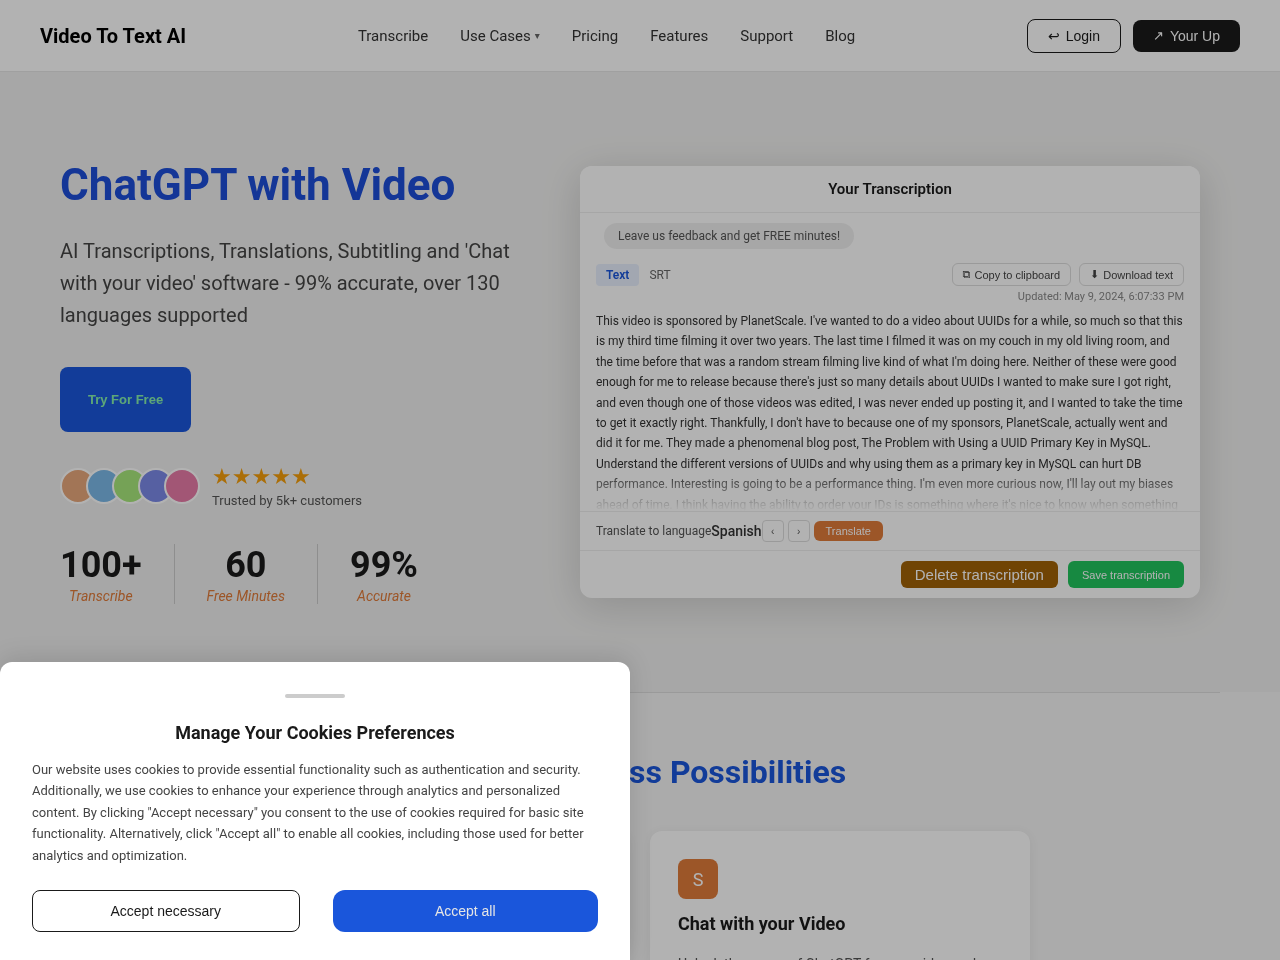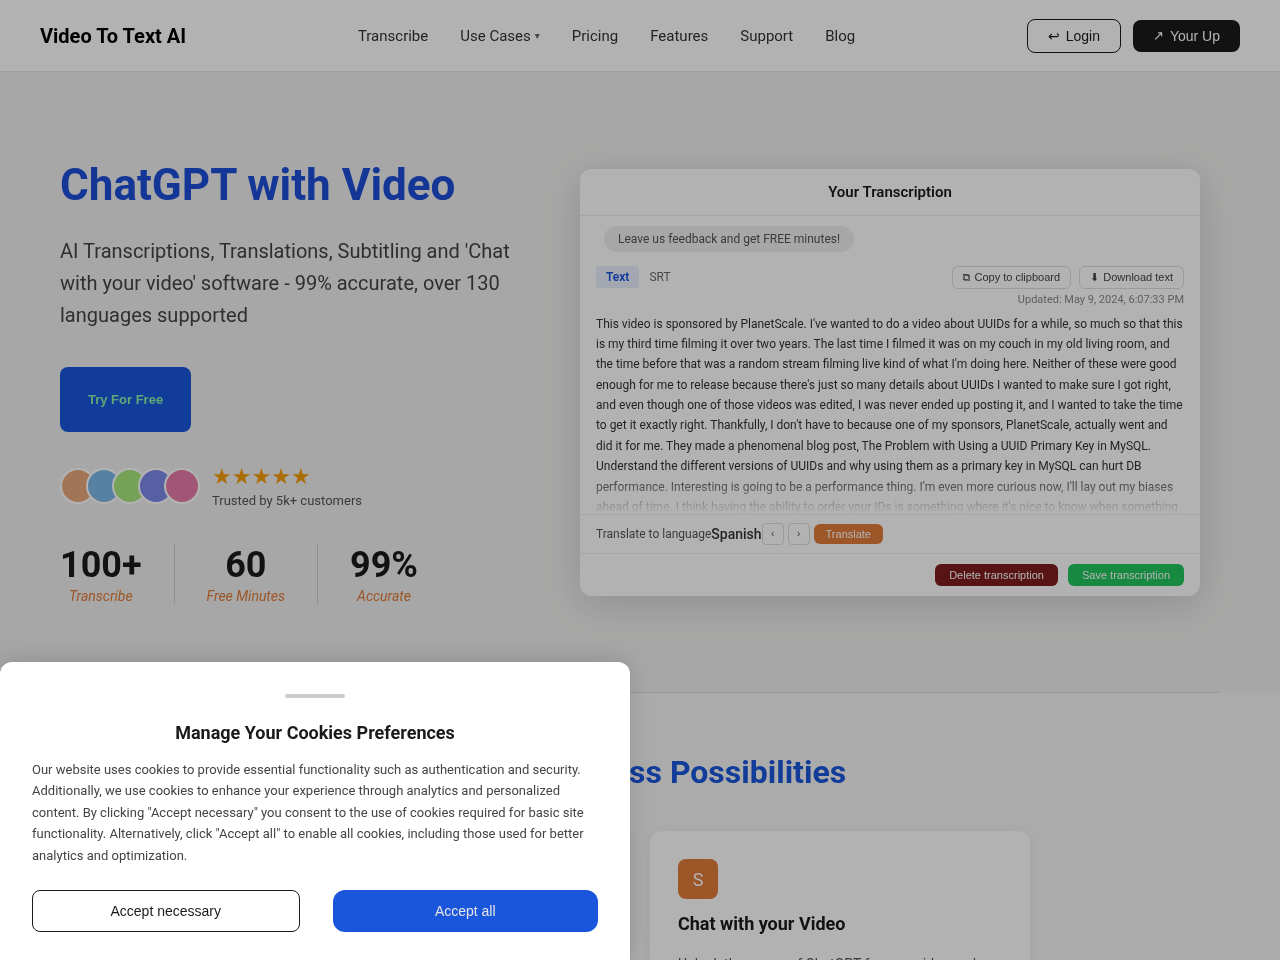--- a/index.html
+++ b/index.html
@@ -55,21 +55,21 @@
     .tc-meta { font-size: 11px; color: #888; padding: 4px 16px 8px; text-align: right; }
     .tc-body { padding: 0 16px 8px; font-size: 12px; color: #333; line-height: 1.7; max-height: 200px; overflow: hidden; position: relative; }
     .tc-body::after { content: ''; position: absolute; bottom: 0; left: 0; right: 0; height: 40px; background: linear-gradient(transparent, #fff); }
     .tc-translate-row { padding: 8px 16px; border-top: 1px solid #eee; display: flex; align-items: center; }
     .tc-translate-label { font-size: 12px; color: #555; }
     .tc-lang { font-size: 14px; color: #333; font-weight: 500; }
     .tc-translate-nav { display: flex; gap: 4px; align-items: center; }
     .tc-nav-btn { width: 22px; height: 22px; border: 1px solid #ddd; border-radius: 4px; background: #fff; display: flex; align-items: center; justify-content: center; font-size: 10px; color: #555; cursor: pointer; }
     .tc-translate-btn { font-size: 11px; padding: 4px 12px; border: none; border-radius: 6px; background: #e07b3a; color: #fff; cursor: pointer; font-weight: 500; }
     .tc-footer { padding: 10px 16px; border-top: 1px solid #eee; display: flex; gap: 10px; justify-content: flex-end; }
-    .tc-delete-btn { font-size: 11px; padding: 5px 14px; border: none; border-radius: 6px; background: #7f1d1d; color: #fff; cursor: pointer; margin-left: 44px; }
+    .tc-delete-btn { font-size: 15px; padding: 5px 14px; border: none; border-radius: 6px; background: #a16207; color: #fff; cursor: pointer; margin-left: 44px; }
     .tc-save-btn { font-size: 11px; padding: 5px 14px; border: none; border-radius: 6px; background: #22c55e; color: #fff; cursor: pointer; }
 
     
     .section-divider { height: 1px; background: #ddd; margin: 0 60px; }
 
     
     .explore-section { padding: 60px 60px 40px; background: #f5f5f5; }
     .explore-title { text-align: center; font-size: 32px; font-weight: 700; color: #1a56db; margin-bottom: 40px; }
     .cards-row { display: flex; gap: 20px; justify-content: center; }
     .feature-card { background: #fff; border-radius: 12px; padding: 28px; flex: 1; max-width: 380px; box-shadow: 0 2px 12px rgba(0,0,0,0.06); }

